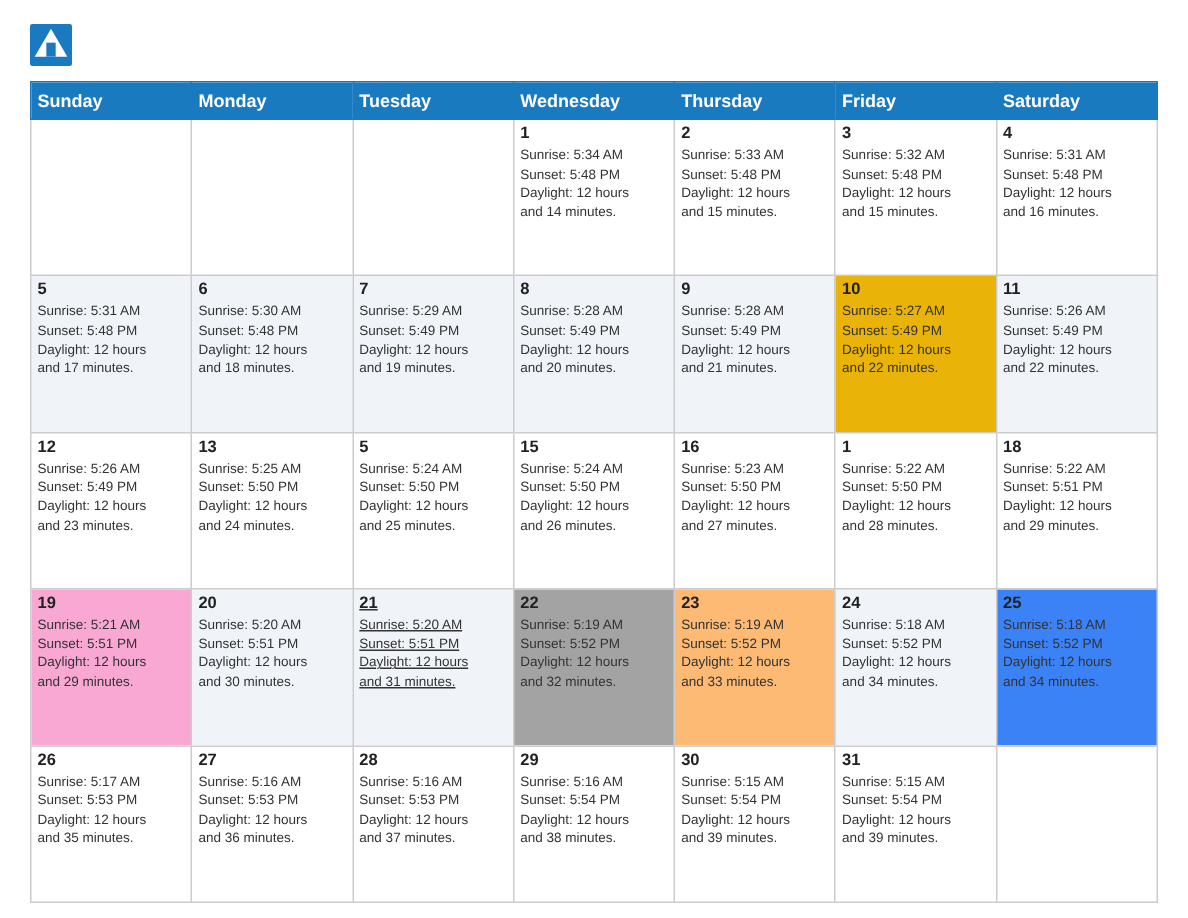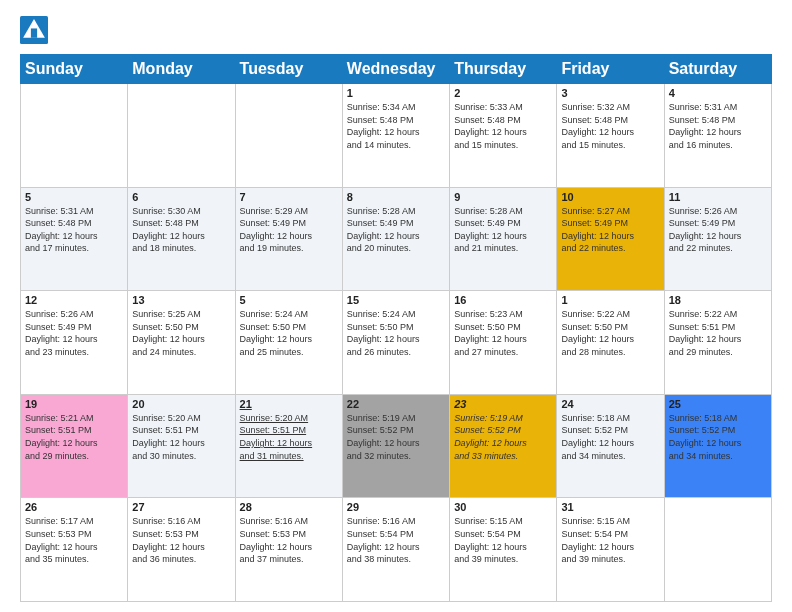--- a/index.html
+++ b/index.html
@@ -57,21 +57,21 @@
       color: #555;
     }
     .calendar-table {
       width: 100%;
       border-collapse: collapse;
       flex: 1;
     }
     .calendar-table th {
       background: #1a7abf;
       color: white;
-      font-size: 16px;
+      font-size: 12px;
       font-weight: bold;
       padding: 5px 4px;
       text-align: left;
       border: 1px solid #1a7abf;
     }
     .calendar-table td {
       border: 1px solid #ccc;
       vertical-align: top;
       padding: 3px 4px;
       width: calc(100% / 7);
@@ -223,21 +223,21 @@
             <div class="day-info">Sunrise: 5:20 AM<br>Sunset: 5:51 PM<br>Daylight: 12 hours<br>and 30 minutes.</div>
           </td>
           <td style="background: rgb(240, 244, 248); text-decoration: underline;">
             <div class="day-number">21</div>
             <div class="day-info">Sunrise: 5:20 AM<br>Sunset: 5:51 PM<br>Daylight: 12 hours<br>and 31 minutes.</div>
           </td>
           <td style="background: #a3a3a3;">
             <div class="day-number">22</div>
             <div class="day-info">Sunrise: 5:19 AM<br>Sunset: 5:52 PM<br>Daylight: 12 hours<br>and 32 minutes.</div>
           </td>
-          <td style="background: #eab308; font-style: italic;">
+          <td style="background: #fdba74;">
             <div class="day-number">23</div>
             <div class="day-info">Sunrise: 5:19 AM<br>Sunset: 5:52 PM<br>Daylight: 12 hours<br>and 33 minutes.</div>
           </td>
           <td style="background: rgb(240, 244, 248);">
             <div class="day-number">24</div>
             <div class="day-info">Sunrise: 5:18 AM<br>Sunset: 5:52 PM<br>Daylight: 12 hours<br>and 34 minutes.</div>
           </td>
           <td style="background: #3b82f6;">
             <div class="day-number">25</div>
             <div class="day-info">Sunrise: 5:18 AM<br>Sunset: 5:52 PM<br>Daylight: 12 hours<br>and 34 minutes.</div>

